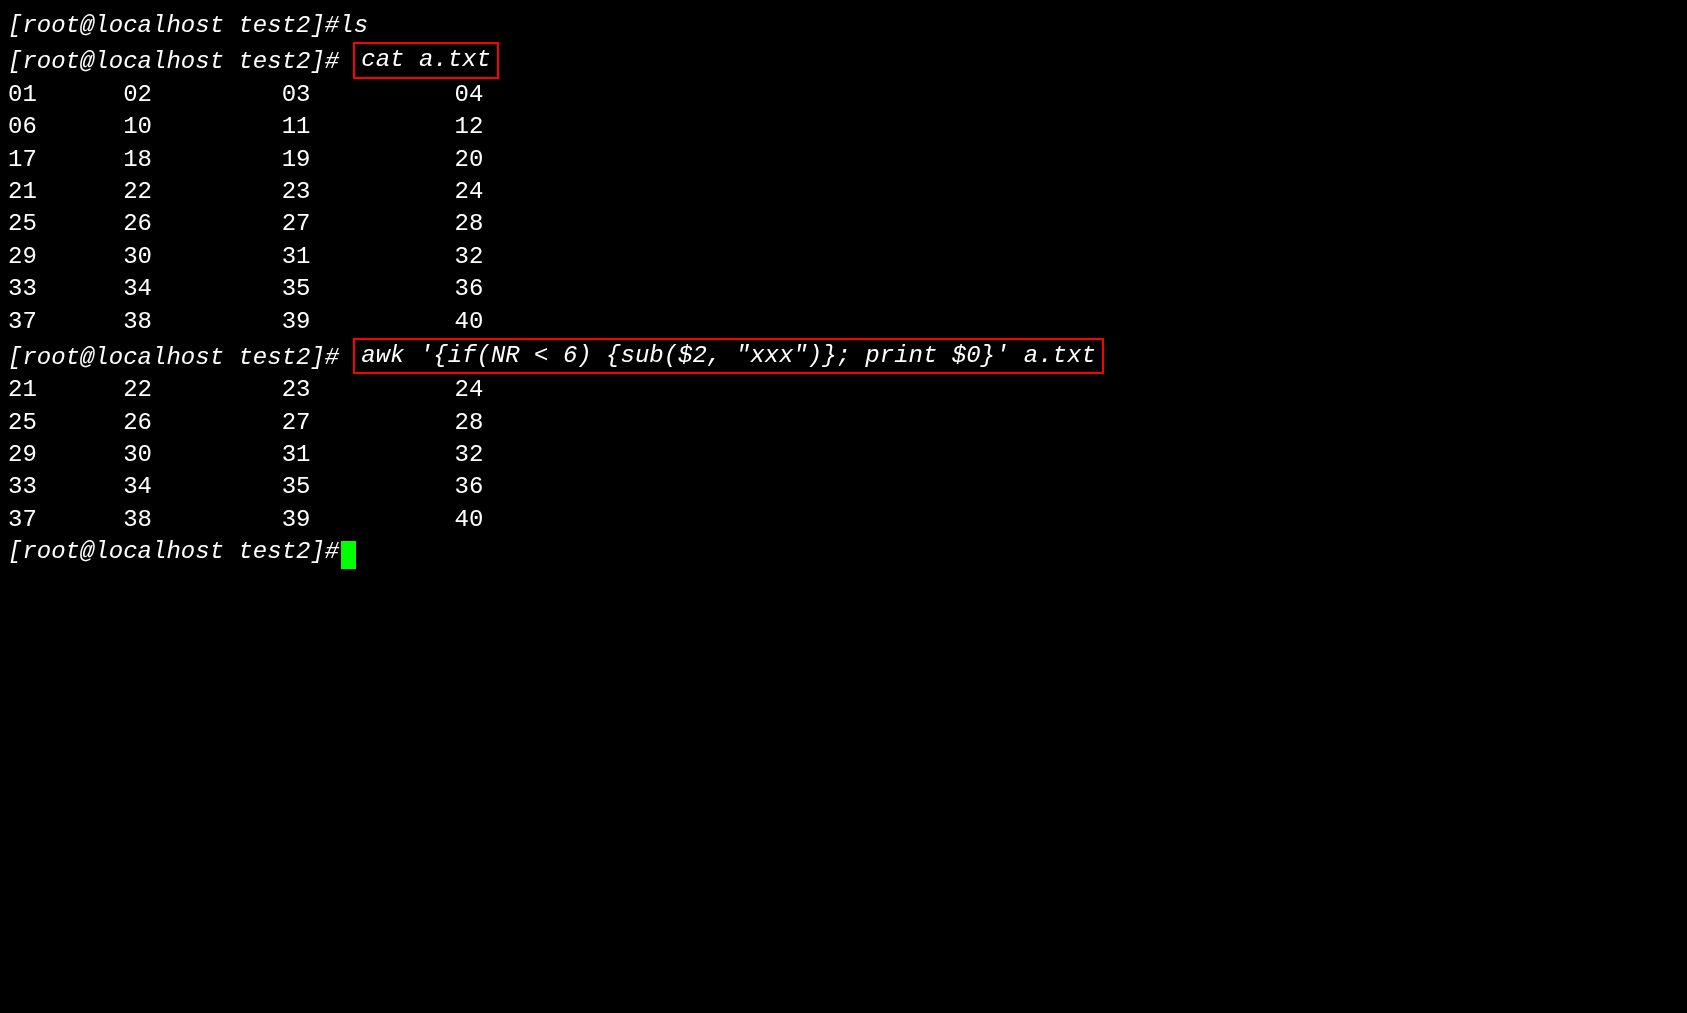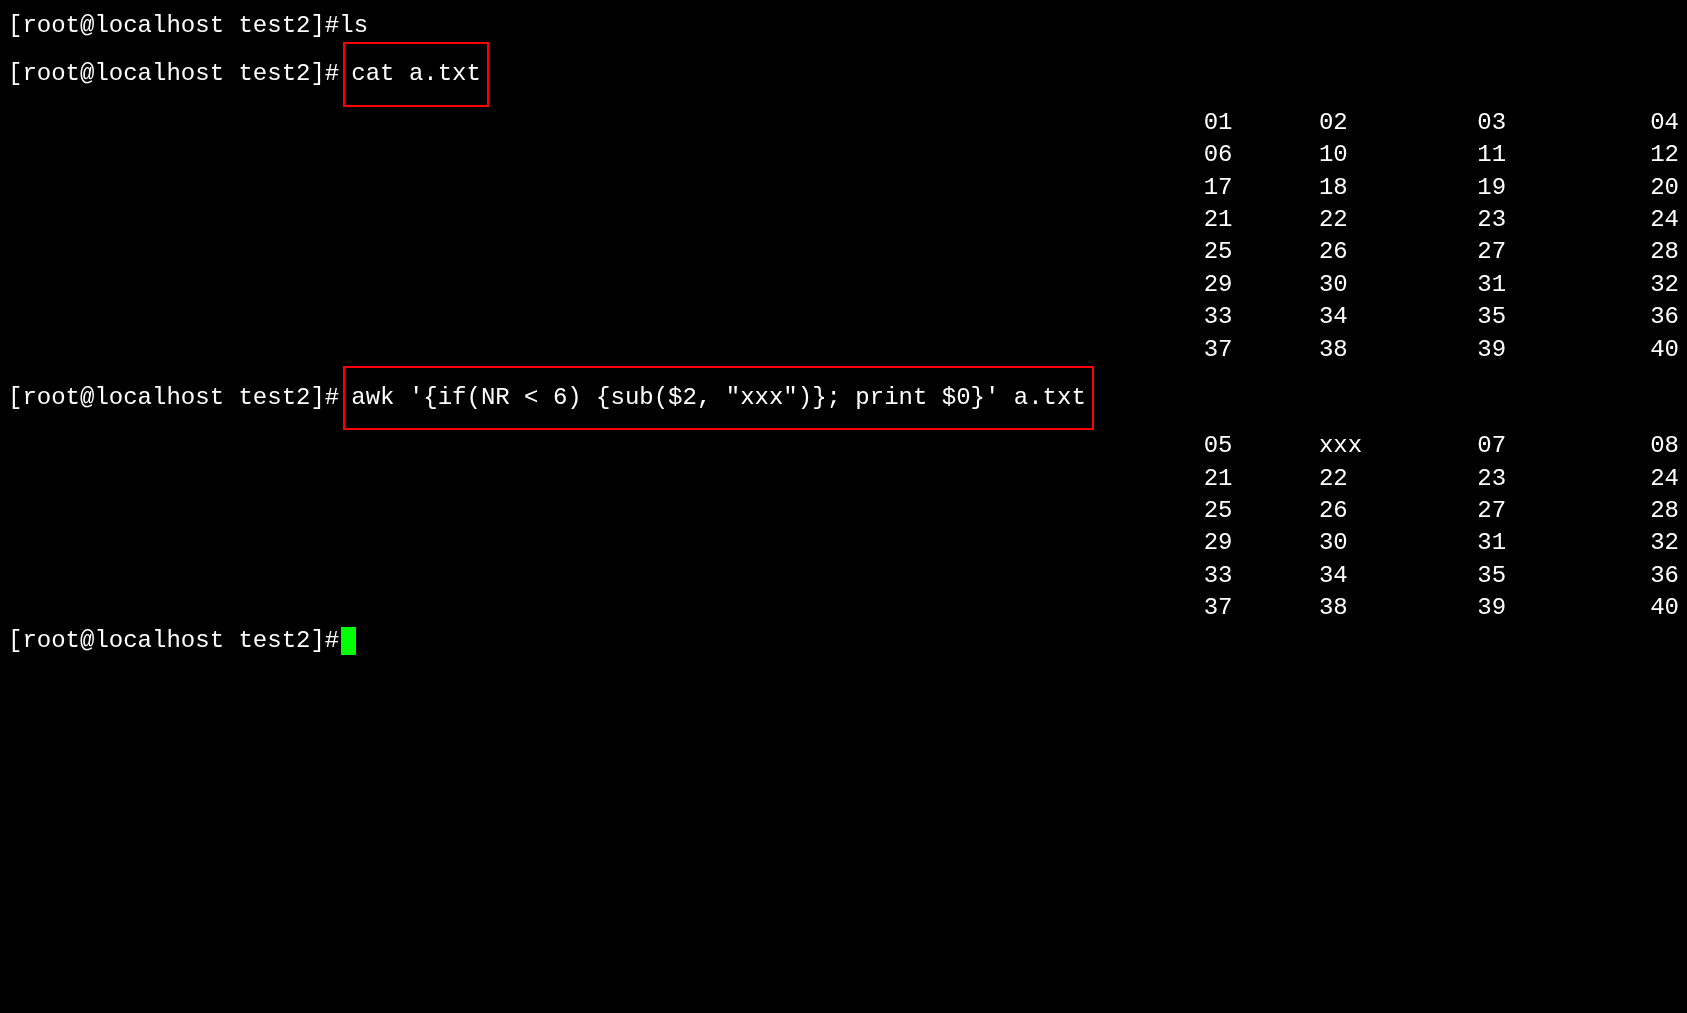--- a/index.html
+++ b/index.html
@@ -16,39 +16,39 @@
       line-height: 1.35;
       width: 1687px;
       height: 1013px;
       overflow: hidden;
     }
     .line {
       white-space: pre;
     }
     .prompt-line {
       display: flex;
-      align-items: center;
+      align-items: flex-end;
+      font-style: italic;
     }
     .highlight-box {
       border: 2px solid #ff0000;
       display: inline-block;
-      padding: 14px 6px;
-      margin-left: 4px;
+      padding: 0 6px;
+      margin-left: 14px;
     }
     .cursor {
       display: inline-block;
       width: 15px;
       height: 28px;
       background-color: #00ff00;
       vertical-align: middle;
       margin-left: 2px;
     }
     .data-row {
       white-space: pre;
-      text-align: right;
     }
   </style>
 </head>
 <body>
 
 <div class="terminal">
   <div class="prompt-line">
     <span>[root@localhost test2]# </span>
       <span>ls</span>
   </div>
@@ -68,21 +68,20 @@
       <div class="data-row">33      34         35          36</div>
       <div class="data-row">37      38         39          40</div>
     </div>
 
   <div class="prompt-line">
     <span>[root@localhost test2]# </span>
       <span class="highlight-box">awk '{if(NR &lt; 6) {sub($2, "xxx")}; print $0}' a.txt</span>
   </div>
 
   <div id="awk-output-container">
-      <div class="data-row">05      xxx        07          08</div>
       <div class="data-row">21      22         23          24</div>
       <div class="data-row">25      26         27          28</div>
       <div class="data-row">29      30         31          32</div>
       <div class="data-row">33      34         35          36</div>
       <div class="data-row">37      38         39          40</div>
     </div>
 
   <div class="prompt-line">
     <span>[root@localhost test2]# </span>
       <span class="cursor"></span>

